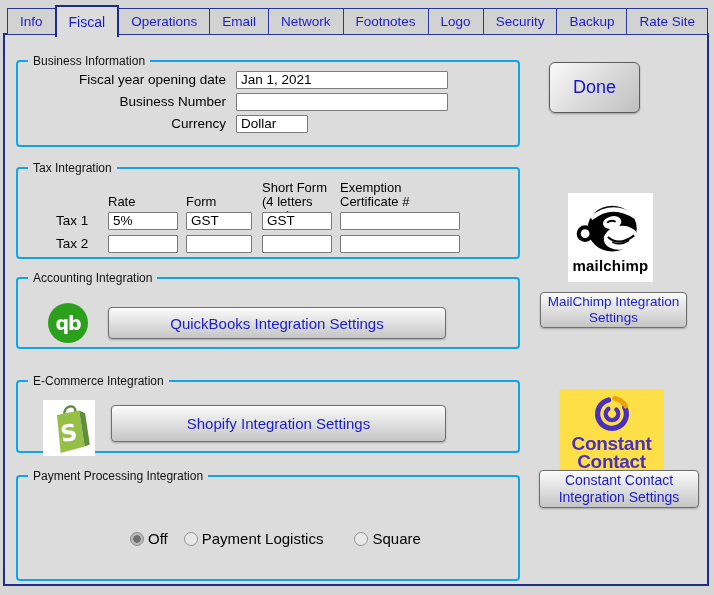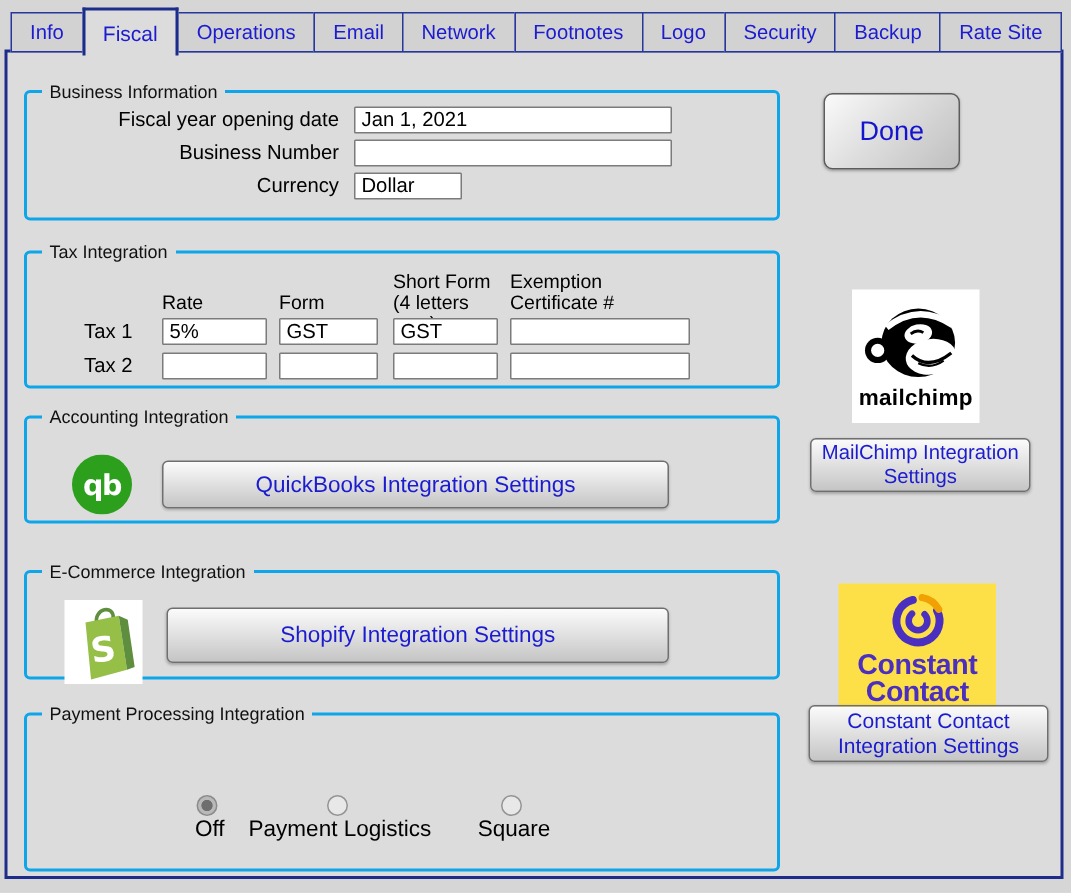--- a/index.html
+++ b/index.html
@@ -82,21 +82,21 @@
   .qb-icon{position:absolute;left:30px;top:18px;width:40px;height:40px;}
   .shopify-box{
     position:absolute;left:25px;top:12px;width:52px;height:56px;
     background:#fff;display:flex;align-items:center;justify-content:center;
   }
   
   .radio-row{
     position:absolute;left:112px;top:47px;display:flex;align-items:center;
     font-size:15px;color:#000;
   }
-  .radio-opt{display:flex;align-items:center;cursor:default;flex-direction:column;}
+  .radio-opt{display:flex;align-items:center;cursor:default;}
   .radio{
     box-sizing:border-box;width:14px;height:14px;border-radius:50%;
     border:1px solid #949494;background:#e8e8e8;margin-right:4px;flex:0 0 auto;
   }
   .radio.checked{
     background:radial-gradient(circle at 50% 50%, #6e6e6e 0 3.5px, #b9b9b9 4px);
     border:1px solid #8b8b8b;
   }
   .gap-a{margin-right:16px;} .gap-b{margin-right:31px;}
   

